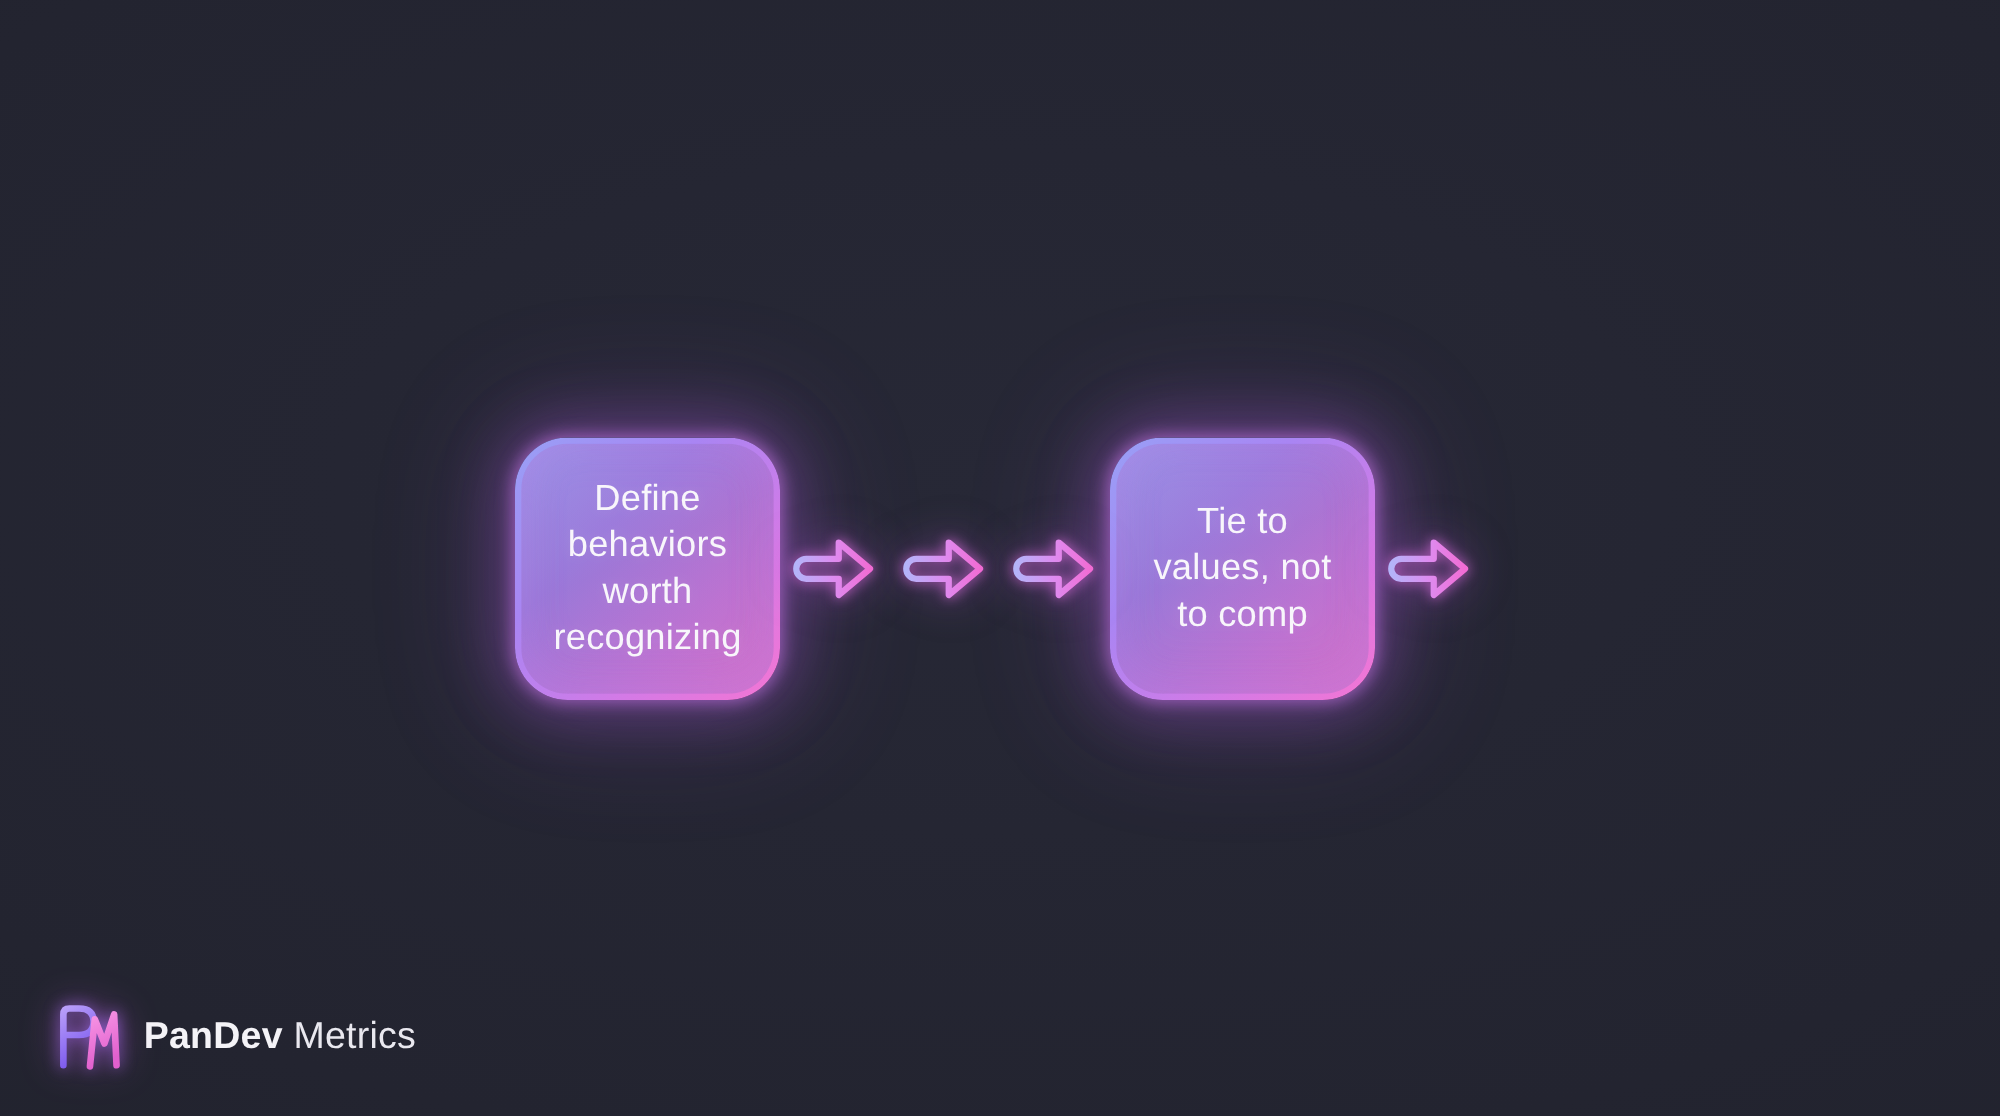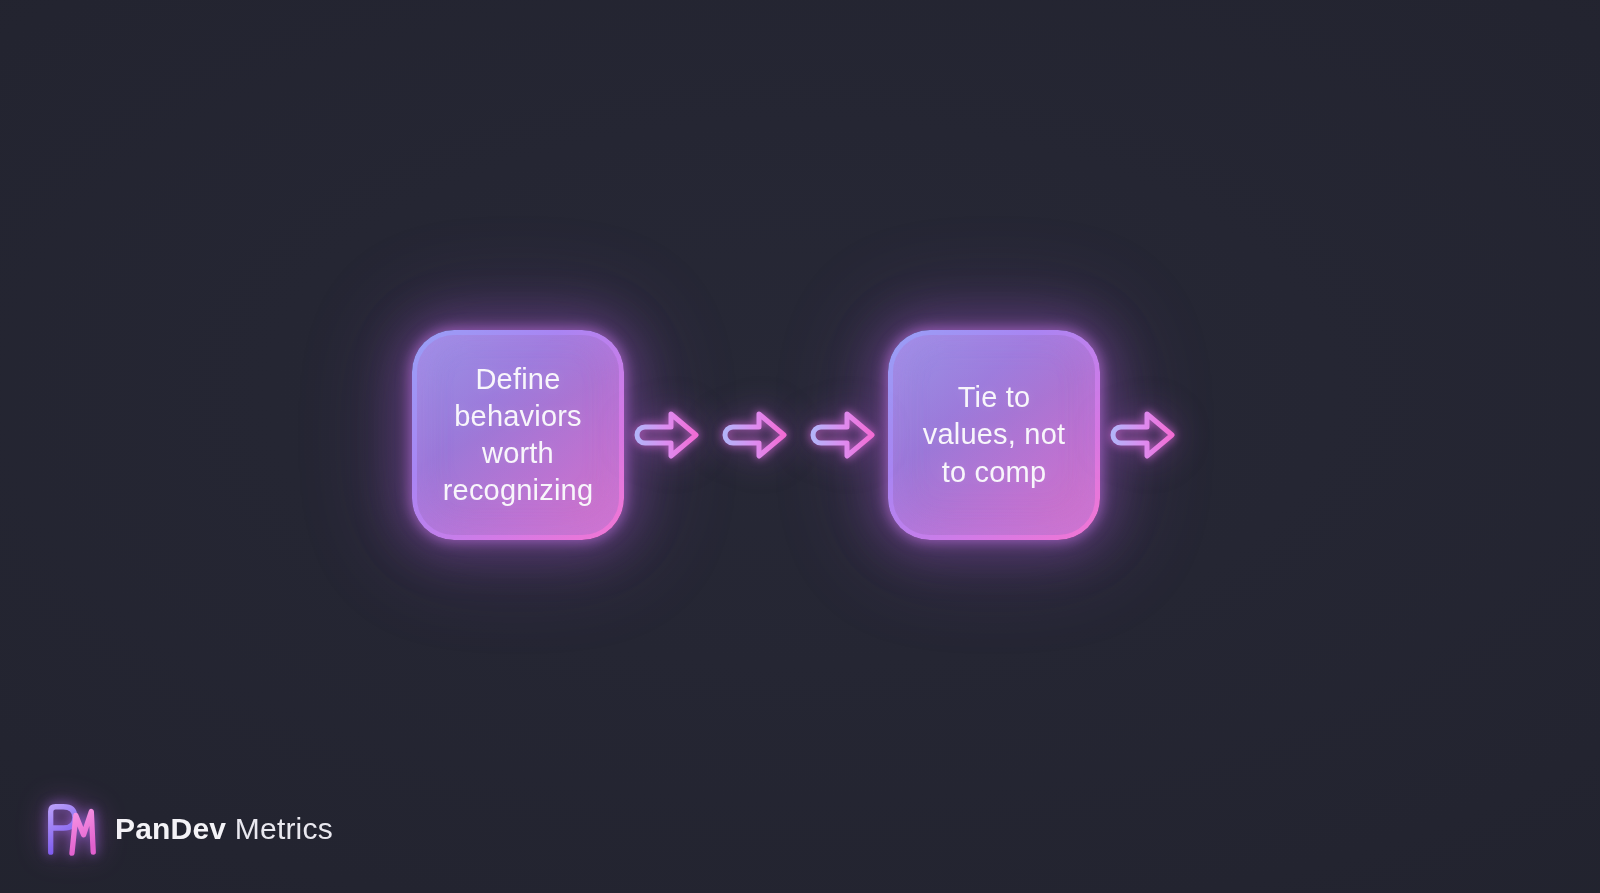--- a/index.html
+++ b/index.html
@@ -9,21 +9,21 @@
     height: 893px;
     overflow: hidden;
     background: radial-gradient(120% 110% at 50% 44%, #272836 0%, #232430 55%, #1f212b 100%);
     font-family: "Liberation Sans", sans-serif;
   }
 
   
   .flow {
     position: absolute;
     left: 0; right: 0;
-    top: 330px;
+    top: 350px;
     height: 210px;
     display: flex;
     justify-content: center;
     align-items: center;
   }
   .step-box {
     width: 212px;
     height: 210px;
     box-sizing: border-box;
     border: 5px solid transparent;

